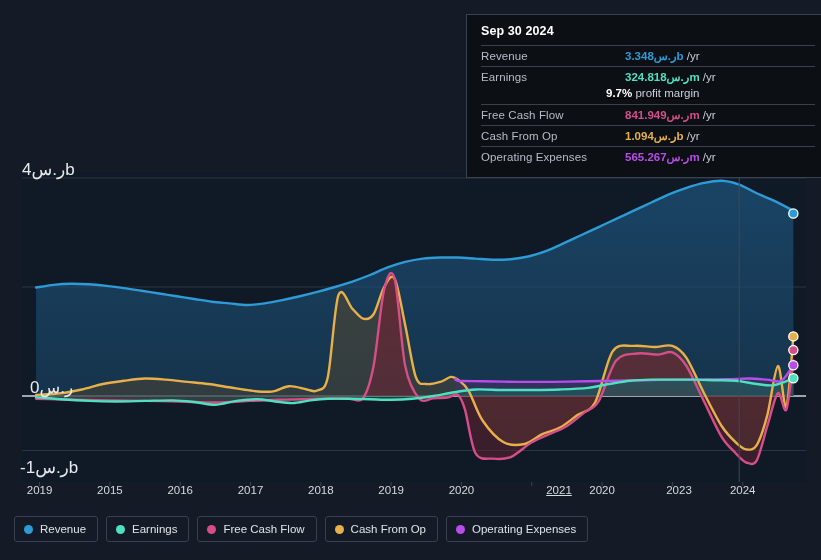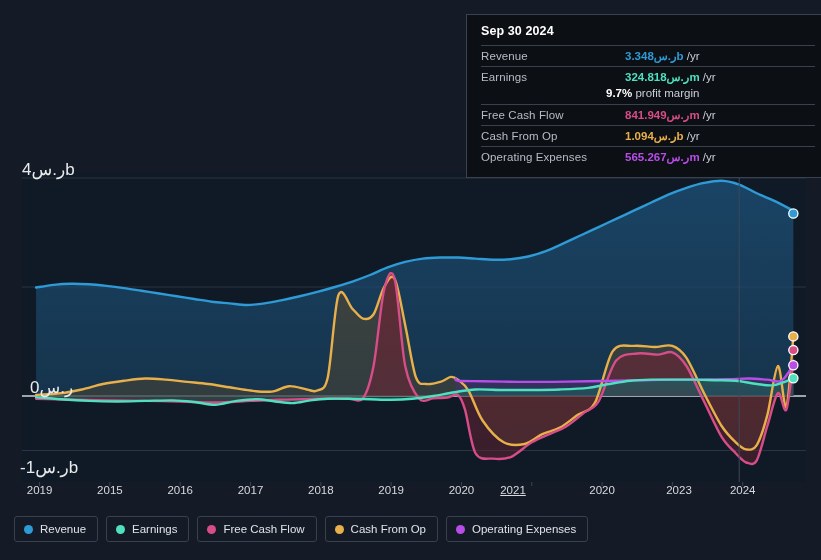--- a/index.html
+++ b/index.html
@@ -47,21 +47,21 @@
     border-top: 1px solid #39404e;
     padding: 3px 0 3px 0; min-height: 17px;
   }
   .tt-label {
     color: #b6bcc7; font-size: 11.5px; width: 125px; flex: none;
     letter-spacing: .1px;
   }
   .tt-valwrap { font-size: 11.5px; white-space: nowrap; }
   .tt-val { font-weight: bold; margin-left: 19px; }
   .tt-unit { color: #c9ced8; }
-  .tt-row.sub { border-top: none; padding-top: 0; }
+  .tt-row.sub { border-top: none; padding-top: 0; text-decoration: underline; }
   .tt-row.sub .tt-label { visibility: hidden; }
   .tt-margin-num { color: #ffffff; font-weight: bold; font-size: 11.5px; }
   .tt-margin-txt { color: #c9ced8; font-size: 11.5px; }
 
   
   #legend {
     position: absolute; left: 14px; top: 516px;
     display: flex; gap: 8px; align-items: center;
   }
   .legend-item {
@@ -145,21 +145,21 @@
 <div class="ylabel" id="ylabel-bot">-ر.س1b</div>
 
 <div id="xaxis">
       <div class="xtick" style="left: 39.5785px;">2019</div>
       <div class="xtick" style="left: 109.892px;">2015</div>
       <div class="xtick" style="left: 180.206px;">2016</div>
       <div class="xtick" style="left: 250.52px;">2017</div>
       <div class="xtick" style="left: 320.834px;">2018</div>
       <div class="xtick" style="left: 391.148px;">2019</div>
       <div class="xtick" style="left: 461.462px;">2020</div>
-      <div class="xtick" style="left: 513px; text-decoration: underline;">2021</div>
+      <div class="xtick" style="left: 559px; text-decoration: underline;">2021</div>
       <div class="xtick" style="left: 602.09px;">2020</div>
       <div class="xtick" style="left: 679px;">2023</div>
       <div class="xtick" style="left: 742.717px;">2024</div>
     </div>
 
 <div id="tooltip">
   <div id="tooltip-title">Sep 30 2024</div>
   <div id="tooltip-rows">
         <div class="tt-row">
           <div class="tt-label">Revenue</div>

